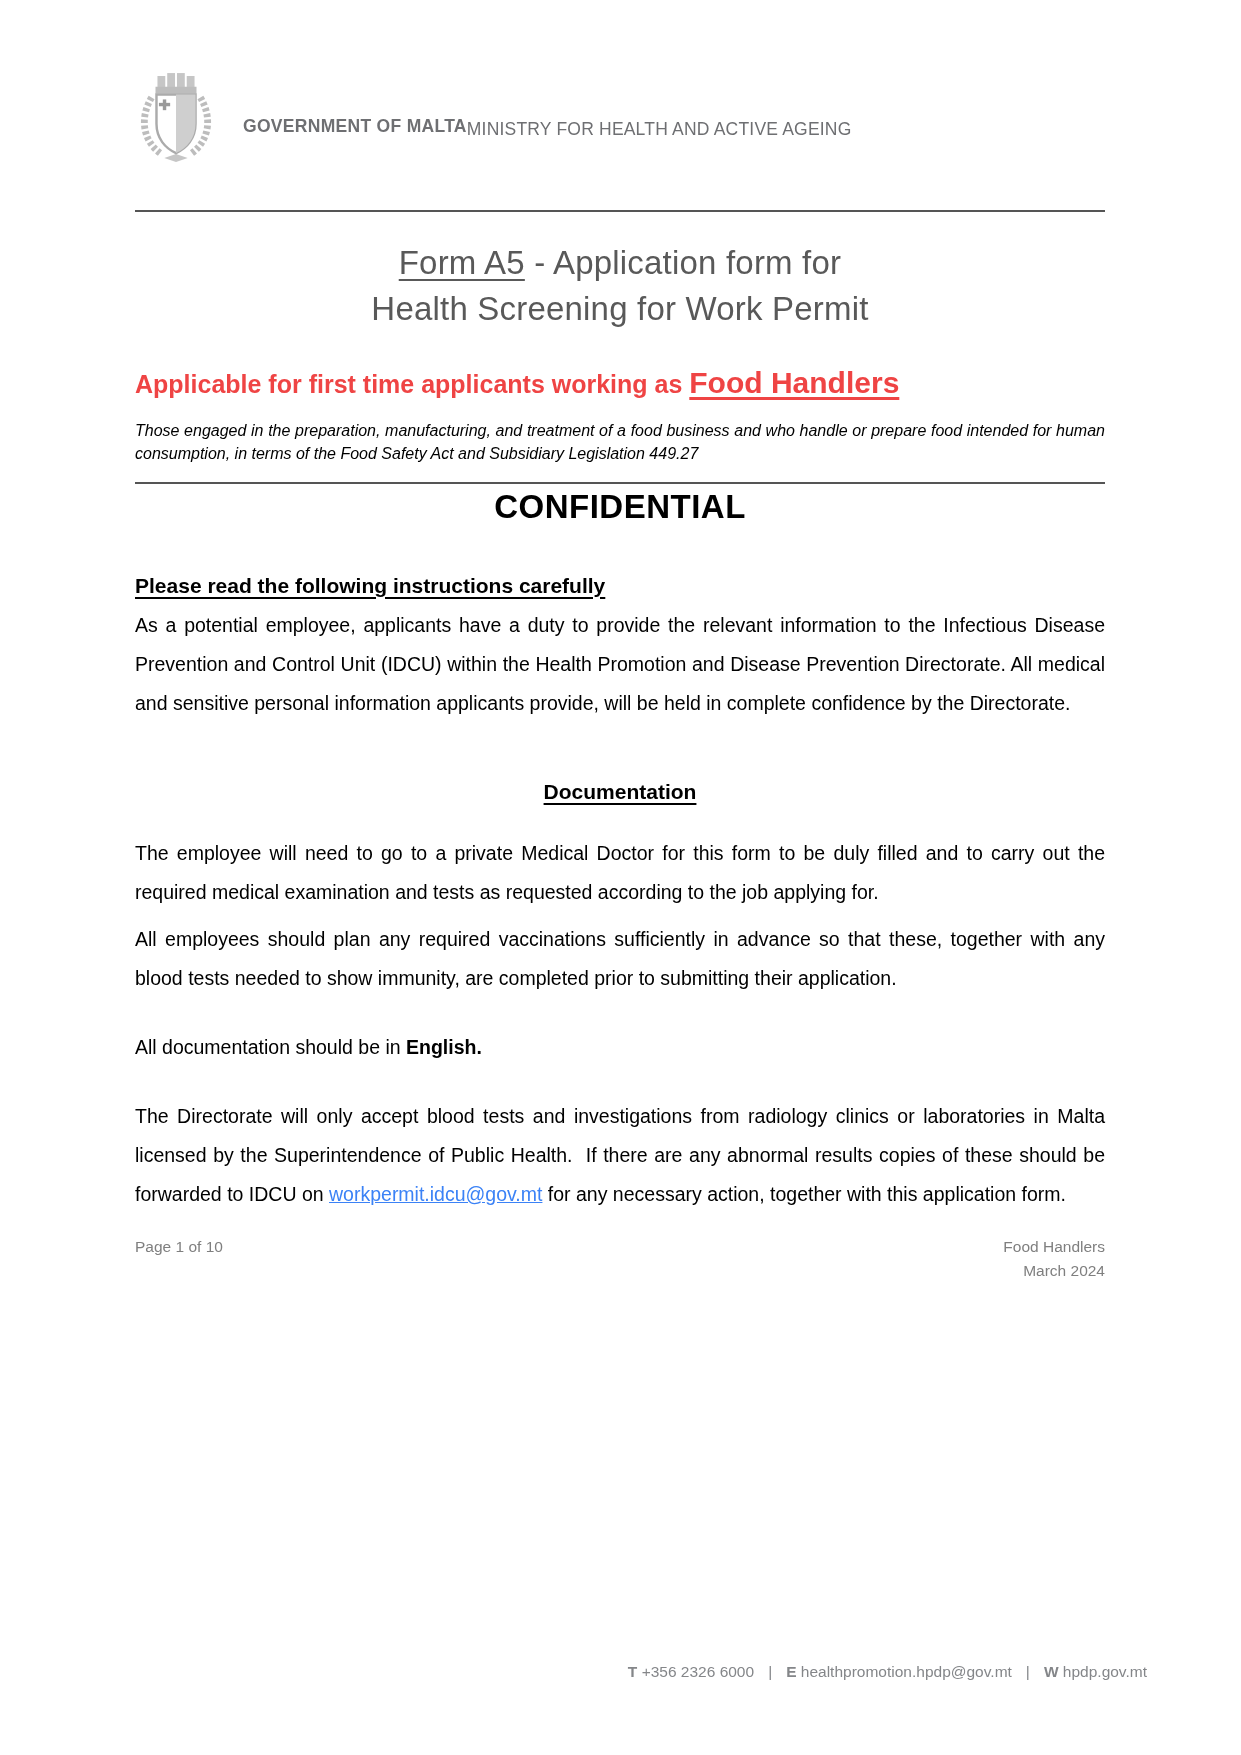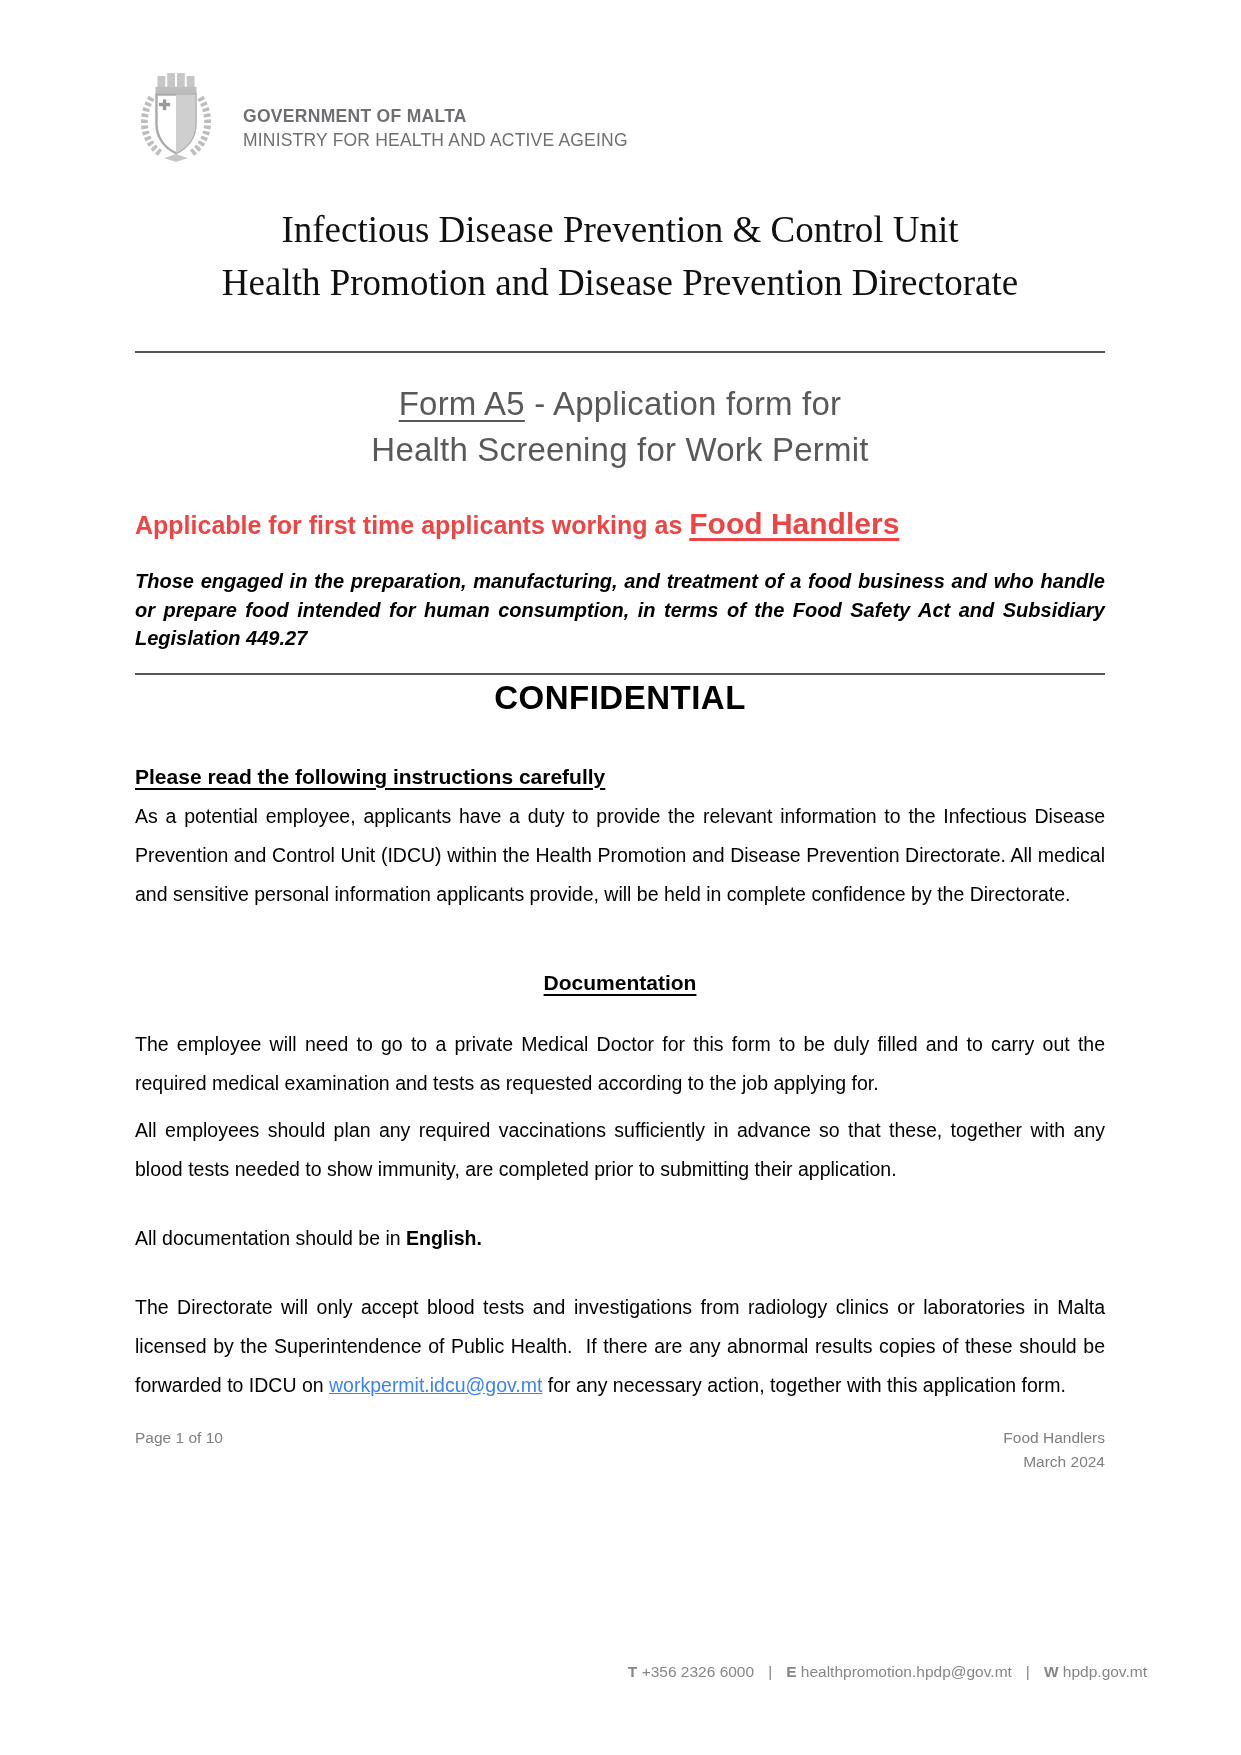--- a/index.html
+++ b/index.html
@@ -10,21 +10,21 @@
     background:#ffffff;
     box-sizing:border-box;
     padding:70px 136px 0 135px;
     overflow:hidden;
     font-family:"Liberation Sans", sans-serif;
     color:#000;
   }
   
   .gov-header{display:flex;align-items:center;gap:26px;height:98px;}
   .gov-logo{flex:0 0 auto;}
-  .gov-text{display:flex;flex-direction:column;justify-content:center;margin-top:18px;}
+  .gov-text{display:flex;flex-direction:row;justify-content:center;margin-top:18px;}
   .gov-name{font-size:17.5px;font-weight:700;color:#6e6f72;letter-spacing:.3px;}
   .gov-ministry{font-size:17.5px;font-weight:400;color:#6e6f72;margin-top:3px;letter-spacing:.2px;}
   
   .unit-title{
     font-family:"Liberation Serif", serif;
     font-weight:400;font-size:37px;line-height:1.42;
     text-align:center;color:#101010;
     margin:36px 0 0 0;
   }
   .rule{border:none;border-top:2px solid #555;margin:42px 0 0 0;}
@@ -34,22 +34,22 @@
     text-align:center;color:#595959;
     font-size:33px;font-weight:400;line-height:1.4;
     margin:28px 0 0 0;letter-spacing:.2px;
   }
   .form-title .u{text-decoration:underline;text-decoration-thickness:2px;text-underline-offset:5px;}
   
   .applicable{font-size:25px;font-weight:700;margin-top:34px;color:#ef4444;}
   .applicable .emph{font-size:30px;text-decoration:underline;text-decoration-thickness:3px;text-underline-offset:4px;}
   
   .scope-note{
-    font-size:20px;font-style:italic;line-height:1.42;
-    text-align:justify;margin-top:26px;font-weight:bold;
+    font-size:16px;font-style:italic;line-height:1.42;
+    text-align:justify;margin-top:20px;
   }
   .confidential{
     text-align:center;font-size:33px;font-weight:700;
     text-decoration-thickness:3px;text-underline-offset:4px;
     margin:4px 0 0 0;letter-spacing:.5px;
   }
   .section-heading{
     font-size:21px;font-weight:700;
     text-decoration:underline;text-decoration-thickness:2px;text-underline-offset:4px;
     margin:48px 0 0 0;
@@ -102,24 +102,20 @@
           <rect x="24.5" y="35.5" width="11.5" height="3.5"></rect>
         </g>
       </svg>
     </span>
     <span class="gov-text">
       <span class="gov-name">GOVERNMENT OF MALTA</span>
       <span class="gov-ministry">MINISTRY FOR HEALTH AND ACTIVE AGEING</span>
     </span>
   </header>
 
-  <h1 class="unit-title">
-    <span>Infectious Disease Prevention &amp; Control Unit</span><br>
-    <span>Health Promotion and Disease Prevention Directorate</span>
-  </h1>
 
   <hr class="rule">
 
   <h2 class="form-title">
     <span class="u">Form A5</span><span> - Application form for</span><br>
     <span>Health Screening for Work Permit</span>
   </h2>
 
   <div class="applicable">
     <span>Applicable for first time applicants working as </span><span class="emph">Food Handlers</span>

